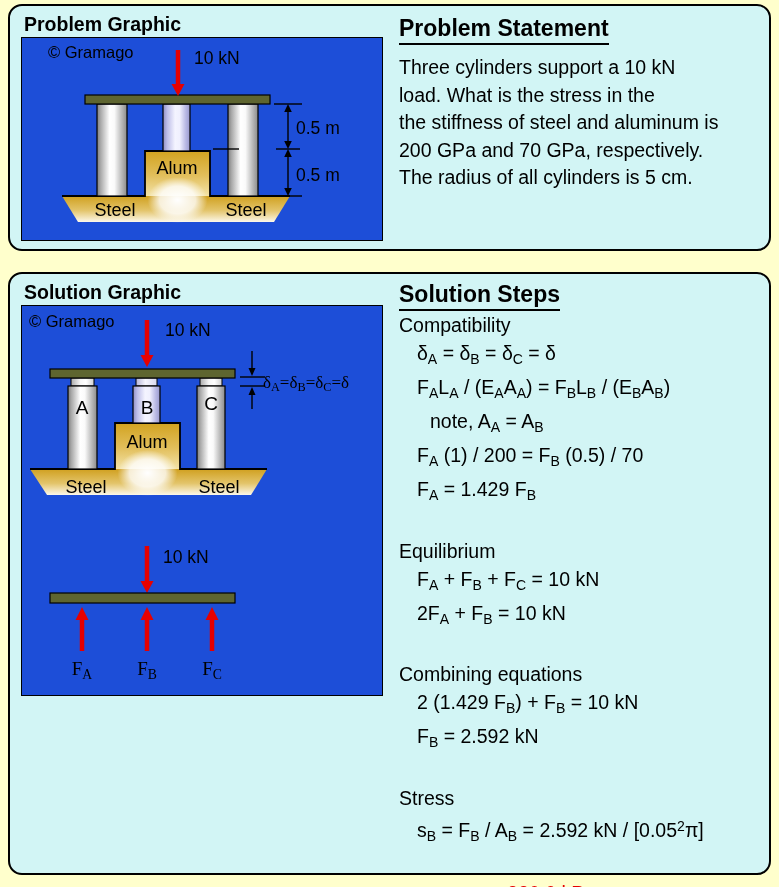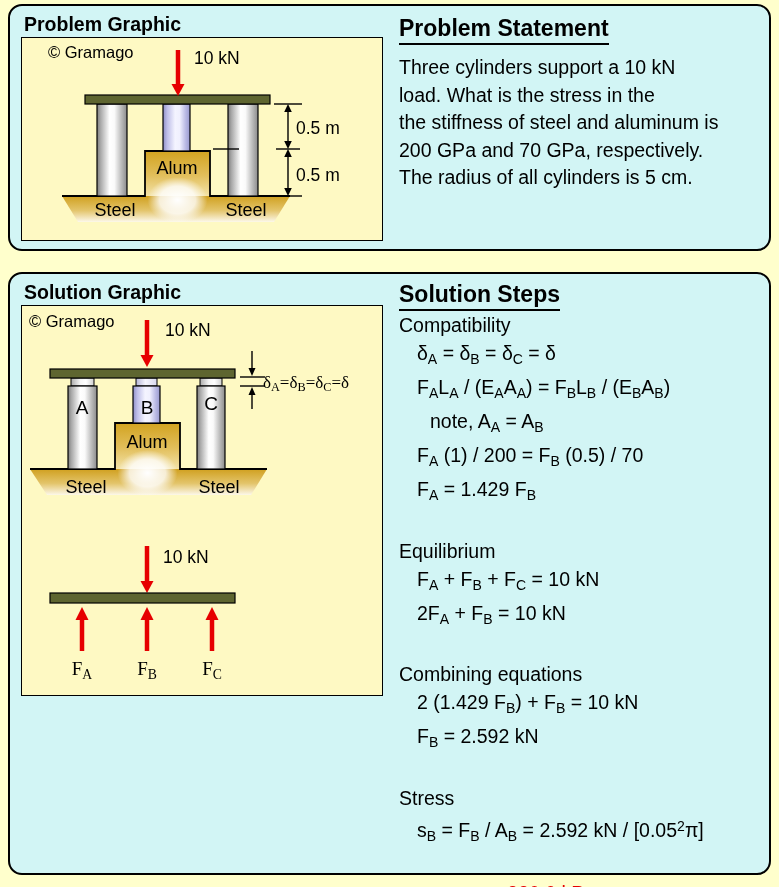--- a/index.html
+++ b/index.html
@@ -15,21 +15,21 @@
     background:#D2F5F5;border:2px solid #000;border-radius:14px;
   }
   #problem-panel{top:4px;height:243px;}
   #solution-panel{top:272px;height:599px;}
   .panel-title{
     position:absolute;left:14px;top:7px;
     font-size:19.5px;font-weight:700;white-space:nowrap;
   }
   .graphic-box{
     position:absolute;left:11px;top:31px;width:360px;
-    background:#fef9c3;border:1.5px solid #000;
+    background:#1d4ed8;border:1.5px solid #000;
   }
   #problem-box{height:202px;}
   #solution-box{height:389px;}
   .graphic-box svg{position:absolute;left:0;top:0;}
   svg text{font-family:"Liberation Sans", sans-serif;fill:#000;}
   .right-col{position:absolute;left:389px;}
   #statement-col{top:9px;width:366px;}
   #steps-col{top:7px;width:372px;}
   .col-heading{font-size:23px;font-weight:700;margin:0 0 9px 0;}
   .col-heading .ul{display:inline-block;border-bottom:2px solid #000;padding-bottom:1px;}

